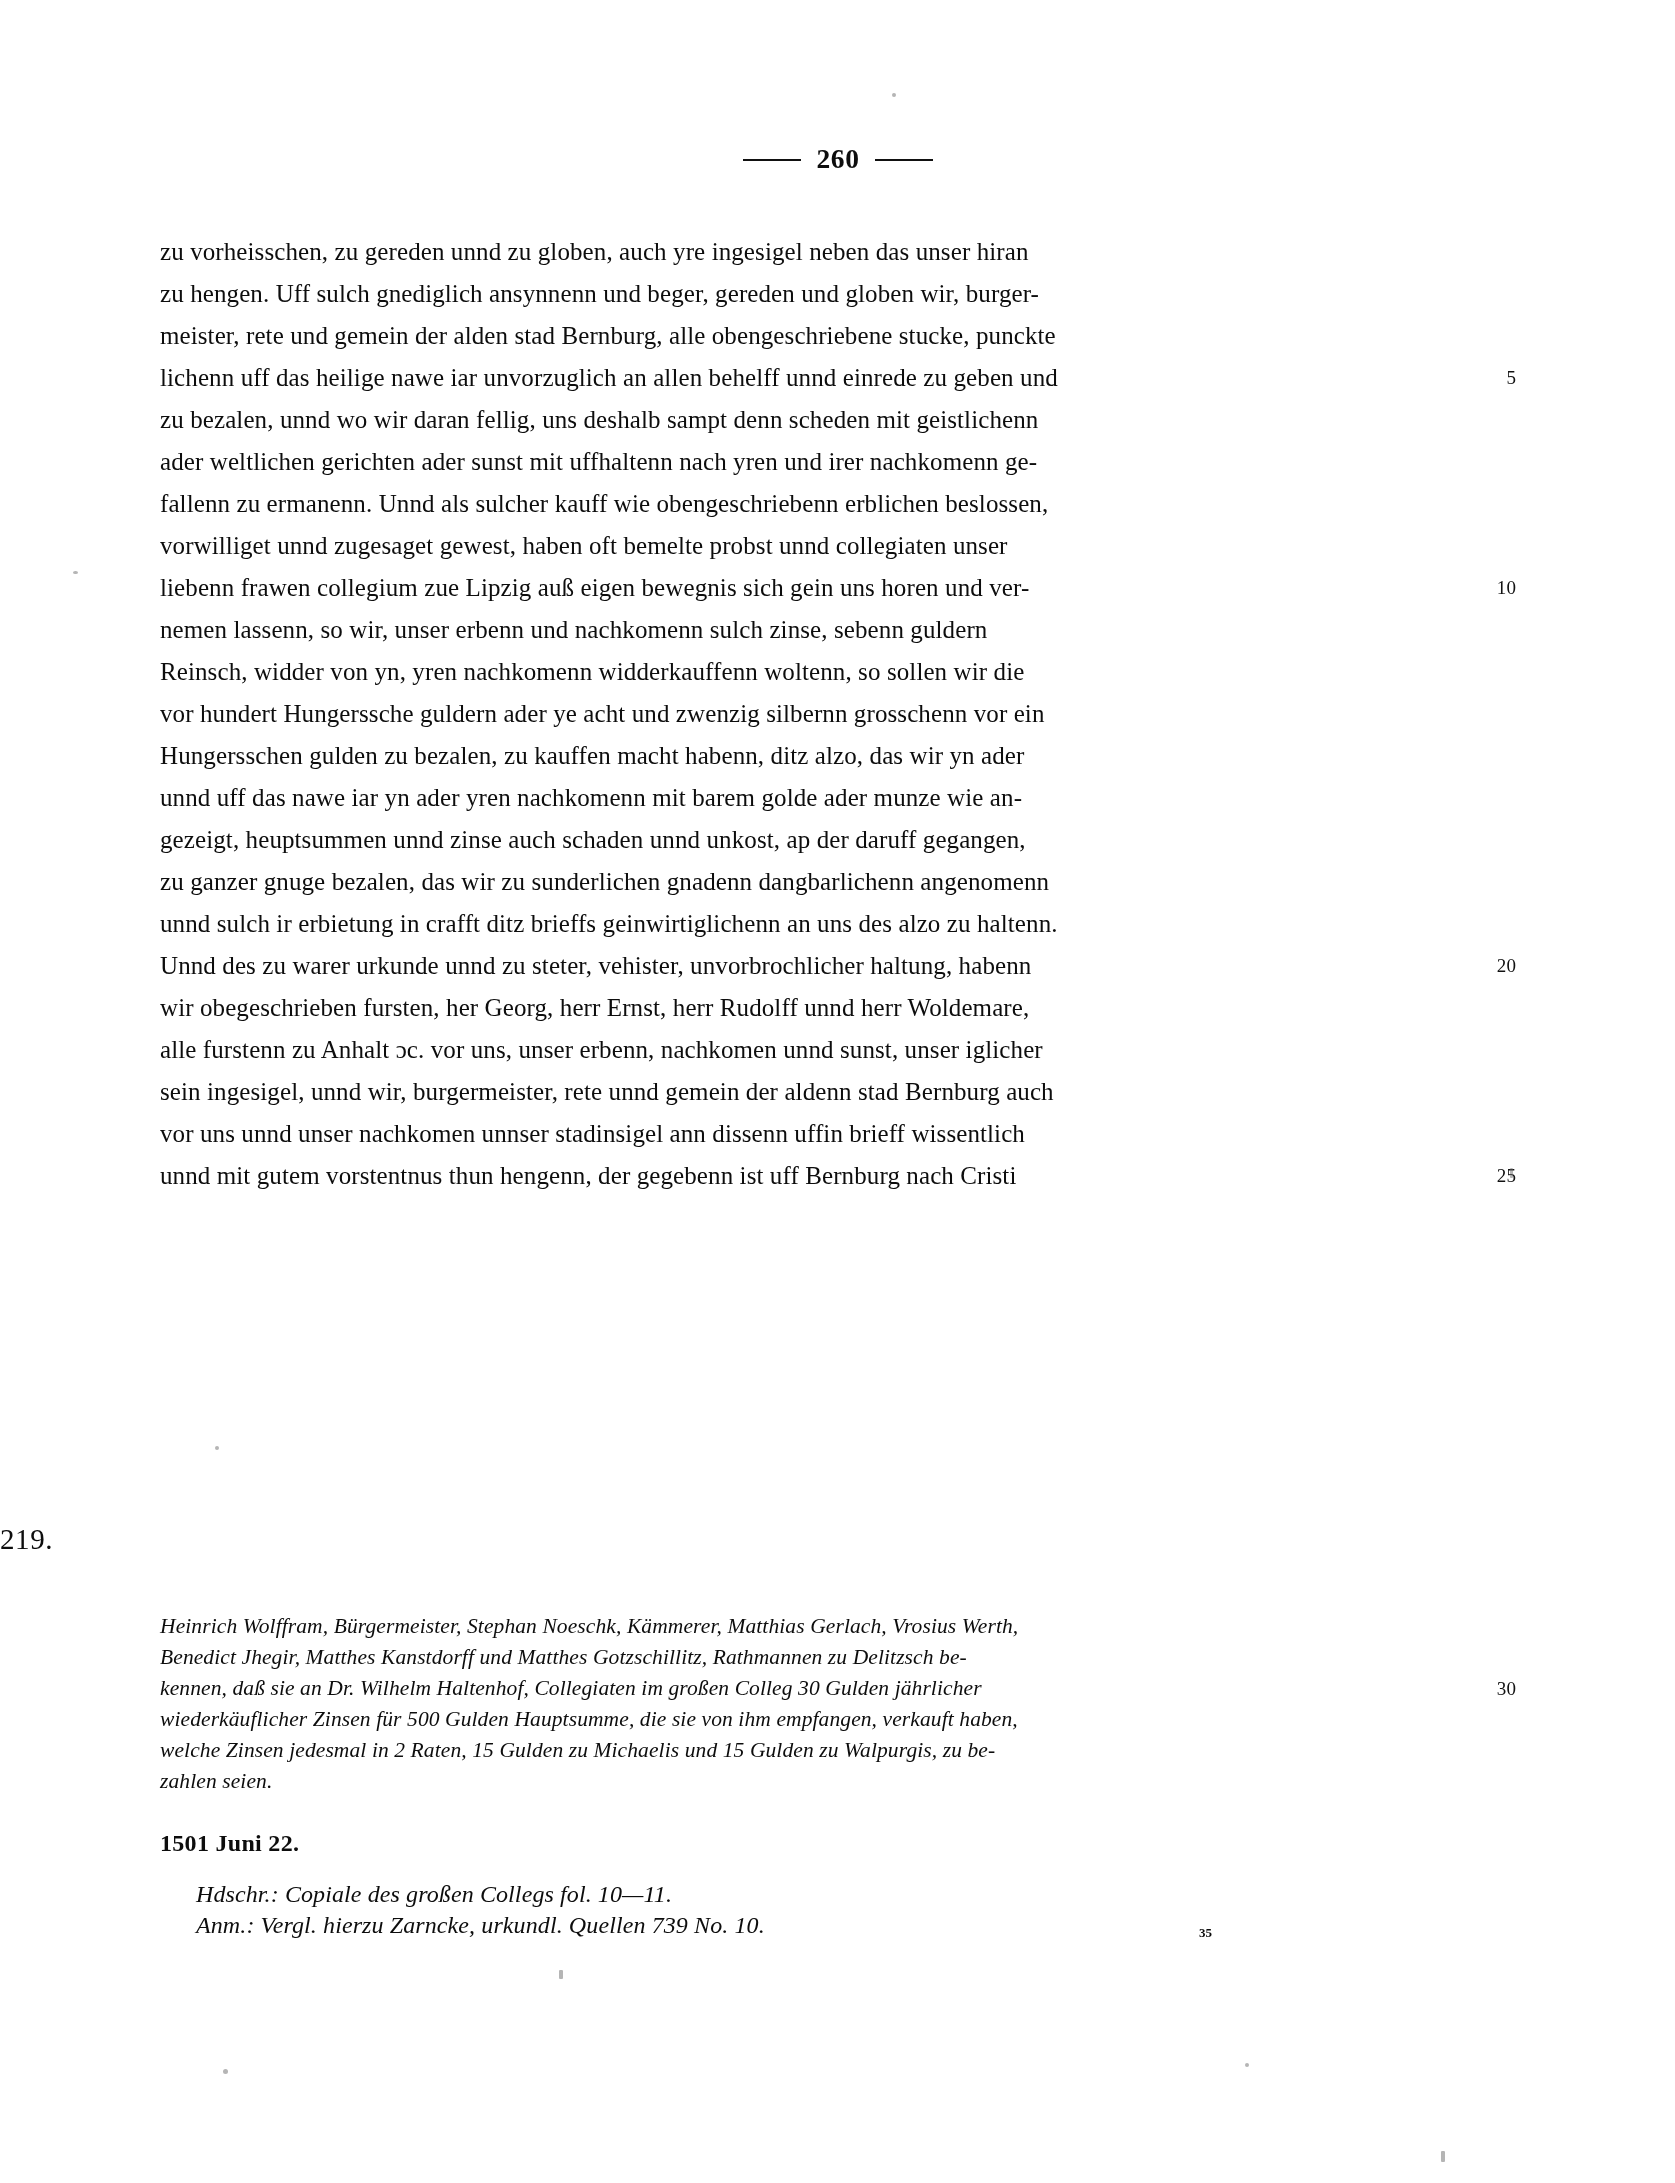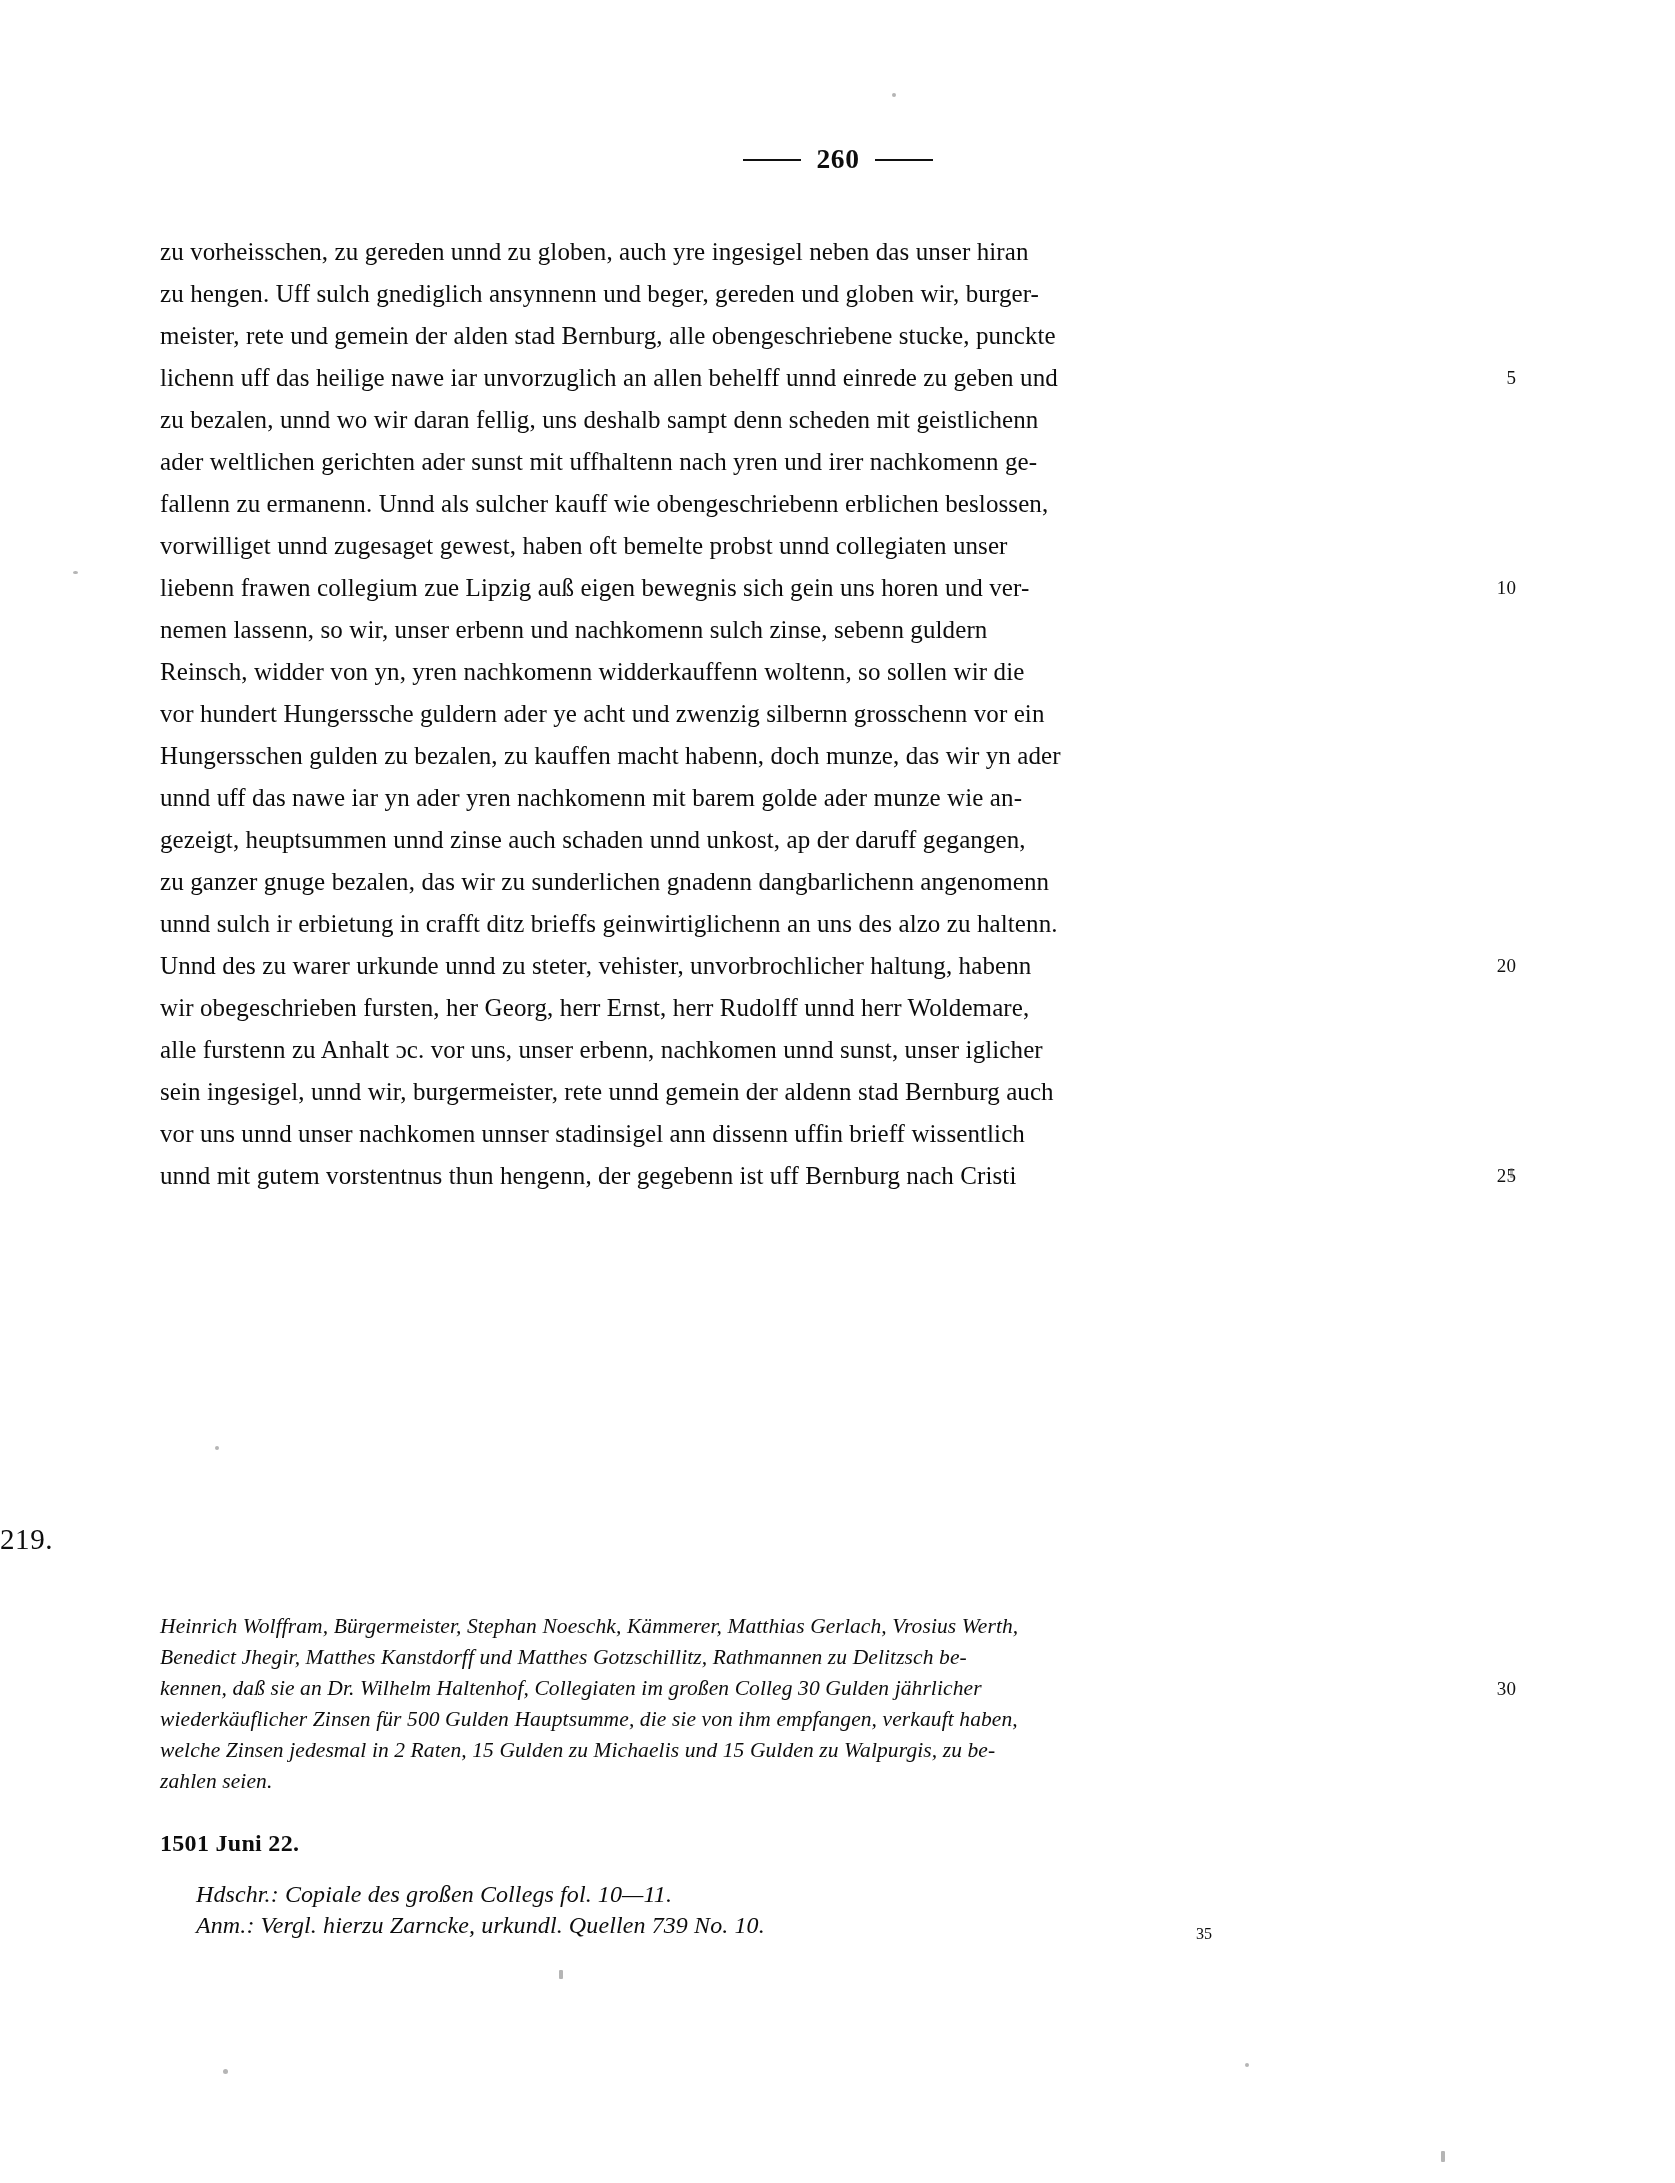--- a/index.html
+++ b/index.html
@@ -121,21 +121,22 @@
     font-size: 24px;
     line-height: 31px;
     font-style: italic;
     white-space: nowrap;
     letter-spacing: 0.1px;
   }
   .note-num {
     position: absolute;
     top: 1925px;
     right: 160px;
-    font-size: 16px;
+    font-size: 13px;
+    font-weight: bold;
   }
 
   
   .speck {
     position: absolute;
     background: #6b6b6b;
     border-radius: 50%;
     opacity: 0.5;
   }
 </style>
@@ -154,21 +155,21 @@
     <div class="body-line"><span>meister, rete und gemein der alden stad Bernburg, alle obengeschriebene stucke, punckte</span></div>
     <div class="body-line"><span>lichenn uff das heilige nawe iar unvorzuglich an allen behelff unnd einrede zu geben und</span><span class="lnum">5</span></div>
     <div class="body-line"><span>zu bezalen, unnd wo wir daran fellig, uns deshalb sampt denn scheden mit geistlichenn</span></div>
     <div class="body-line"><span>ader weltlichen gerichten ader sunst mit uffhaltenn nach yren und irer nachkomenn ge-</span></div>
     <div class="body-line"><span>fallenn zu ermanenn.   Unnd als sulcher kauff wie obengeschriebenn erblichen beslossen,</span></div>
     <div class="body-line"><span>vorwilliget unnd zugesaget gewest, haben oft bemelte probst unnd collegiaten unser</span></div>
     <div class="body-line"><span>liebenn frawen collegium zue Lipzig auß eigen bewegnis sich gein uns horen und ver-</span><span class="lnum">10</span></div>
     <div class="body-line"><span>nemen lassenn, so wir, unser erbenn und nachkomenn sulch zinse, sebenn guldern</span></div>
     <div class="body-line"><span>Reinsch, widder von yn, yren nachkomenn widderkauffenn woltenn, so sollen wir die</span></div>
     <div class="body-line"><span>vor hundert Hungerssche guldern ader ye acht und zwenzig silbernn grosschenn vor ein</span></div>
-    <div class="body-line"><span>Hungersschen gulden zu bezalen, zu kauffen macht habenn, doch munze, das wir yn ader</span></div>
+    <div class="body-line"><span>Hungersschen gulden zu bezalen, zu kauffen macht habenn, ditz alzo, das wir yn ader</span></div>
     <div class="body-line"><span>unnd uff das nawe iar yn ader yren nachkomenn mit barem golde ader munze wie an-</span></div>
     <div class="body-line"><span>gezeigt, heuptsummen unnd zinse auch schaden unnd unkost, ap der daruff gegangen,</span></div>
     <div class="body-line"><span>zu ganzer gnuge bezalen, das wir zu sunderlichen gnadenn dangbarlichenn angenomenn</span></div>
     <div class="body-line"><span>unnd sulch ir erbietung in crafft ditz brieffs geinwirtiglichenn an uns des alzo zu haltenn.</span></div>
     <div class="body-line"><span>Unnd des zu warer urkunde unnd zu steter, vehister, unvorbrochlicher haltung, habenn</span><span class="lnum">20</span></div>
     <div class="body-line"><span>wir obegeschrieben fursten, her Georg, herr Ernst, herr Rudolff unnd herr Woldemare,</span></div>
     <div class="body-line"><span>alle furstenn zu Anhalt ɔc. vor uns, unser erbenn, nachkomen unnd sunst, unser iglicher</span></div>
     <div class="body-line"><span>sein ingesigel, unnd wir, burgermeister, rete unnd gemein der aldenn stad Bernburg auch</span></div>
     <div class="body-line"><span>vor uns unnd unser nachkomen unnser stadinsigel ann dissenn uffin brieff wissentlich</span></div>
     <div class="body-line"><span>unnd mit gutem vorstentnus thun hengenn, der gegebenn ist uff Bernburg nach Cristi</span><span class="lnum">25</span></div>

